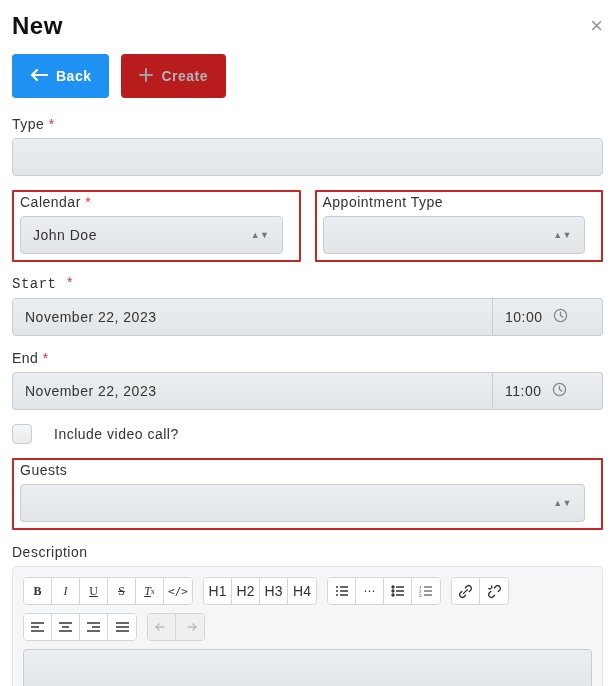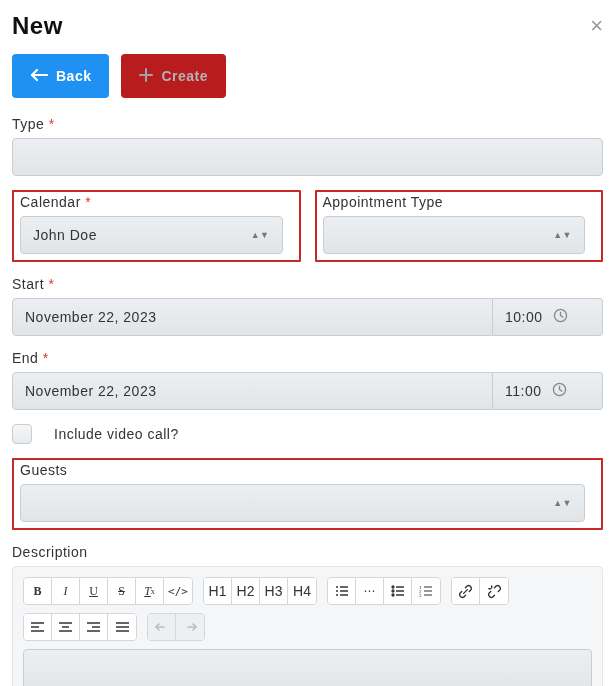--- a/index.html
+++ b/index.html
@@ -81,21 +81,21 @@
   </div>
   <div class="col highlight">
     <label class="field-label">Appointment Type</label>
     <div class="ctrl">
       <span></span>
       <span class="updown">▲▼</span>
     </div>
   </div>
 </div>
 
-<div class="field-block" style="margin-bottom:6px;">
+<div class="field-block" style="margin-bottom:6px;font-family:Liberation Mono, monospace;">
   <label class="field-label"><span>Start</span> <span class="req">*</span></label>
 </div>
 <div class="row-dt">
   <div class="ctrl date-ctrl">
       <span>November 22, 2023</span>
     </div>
   <div class="ctrl time-ctrl">
     <span>10:00</span>
     <span class="clock-ico"><svg width="15" height="15" viewBox="0 0 16 16" fill="none" stroke-width="1.4">
           <circle cx="8" cy="8" r="6.5"></circle>

